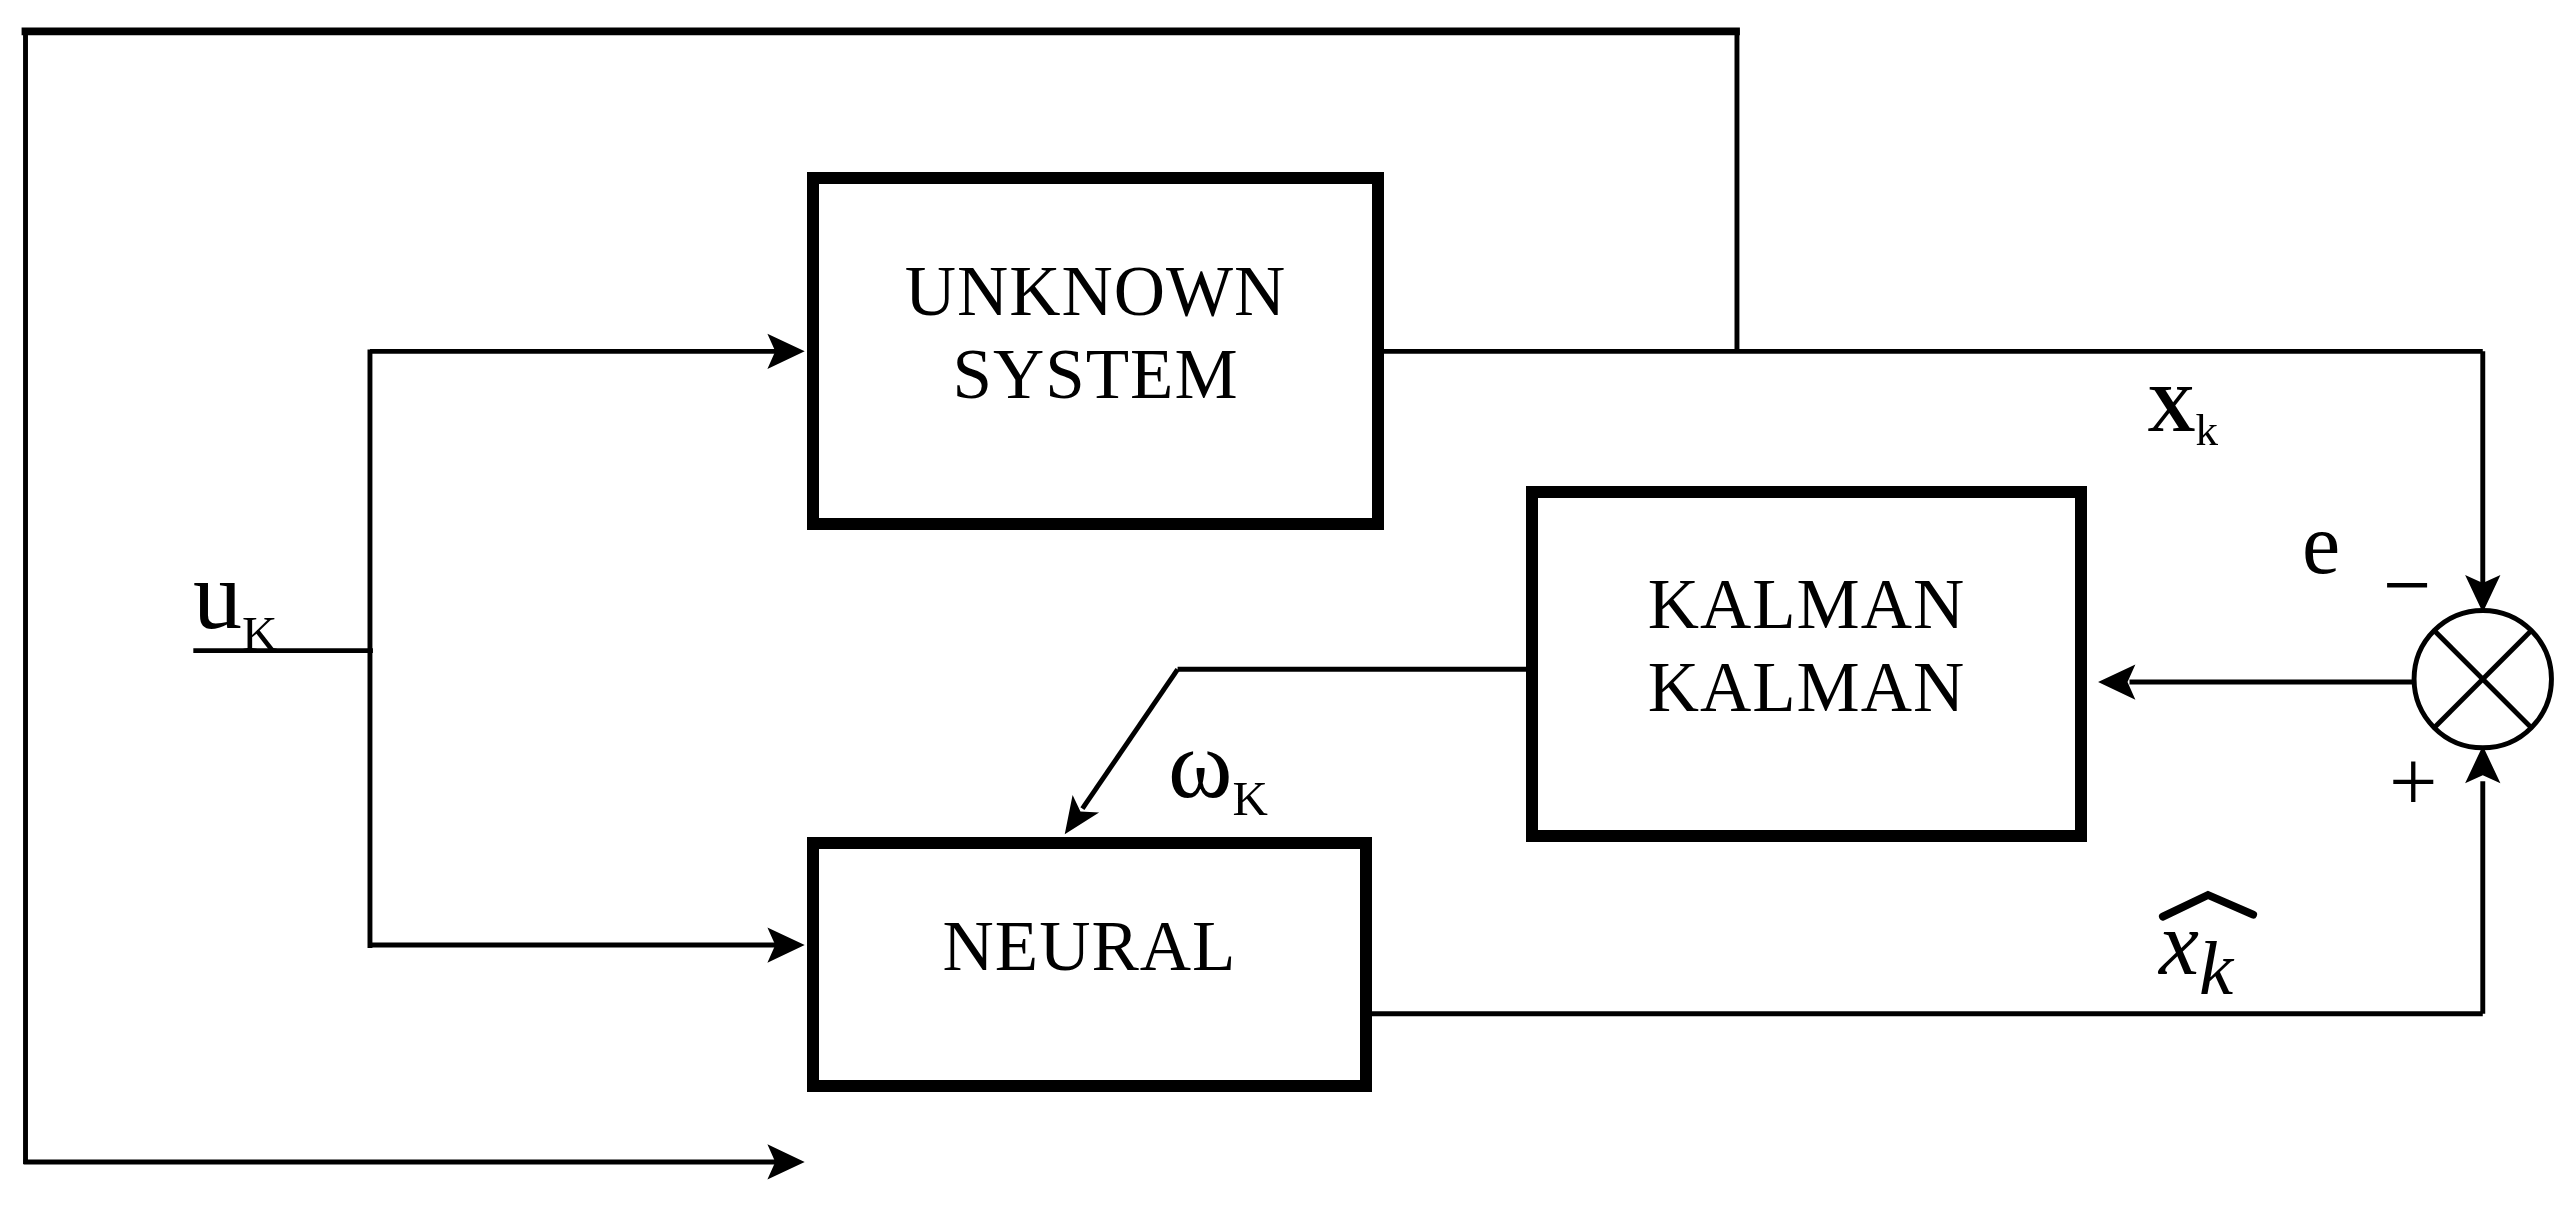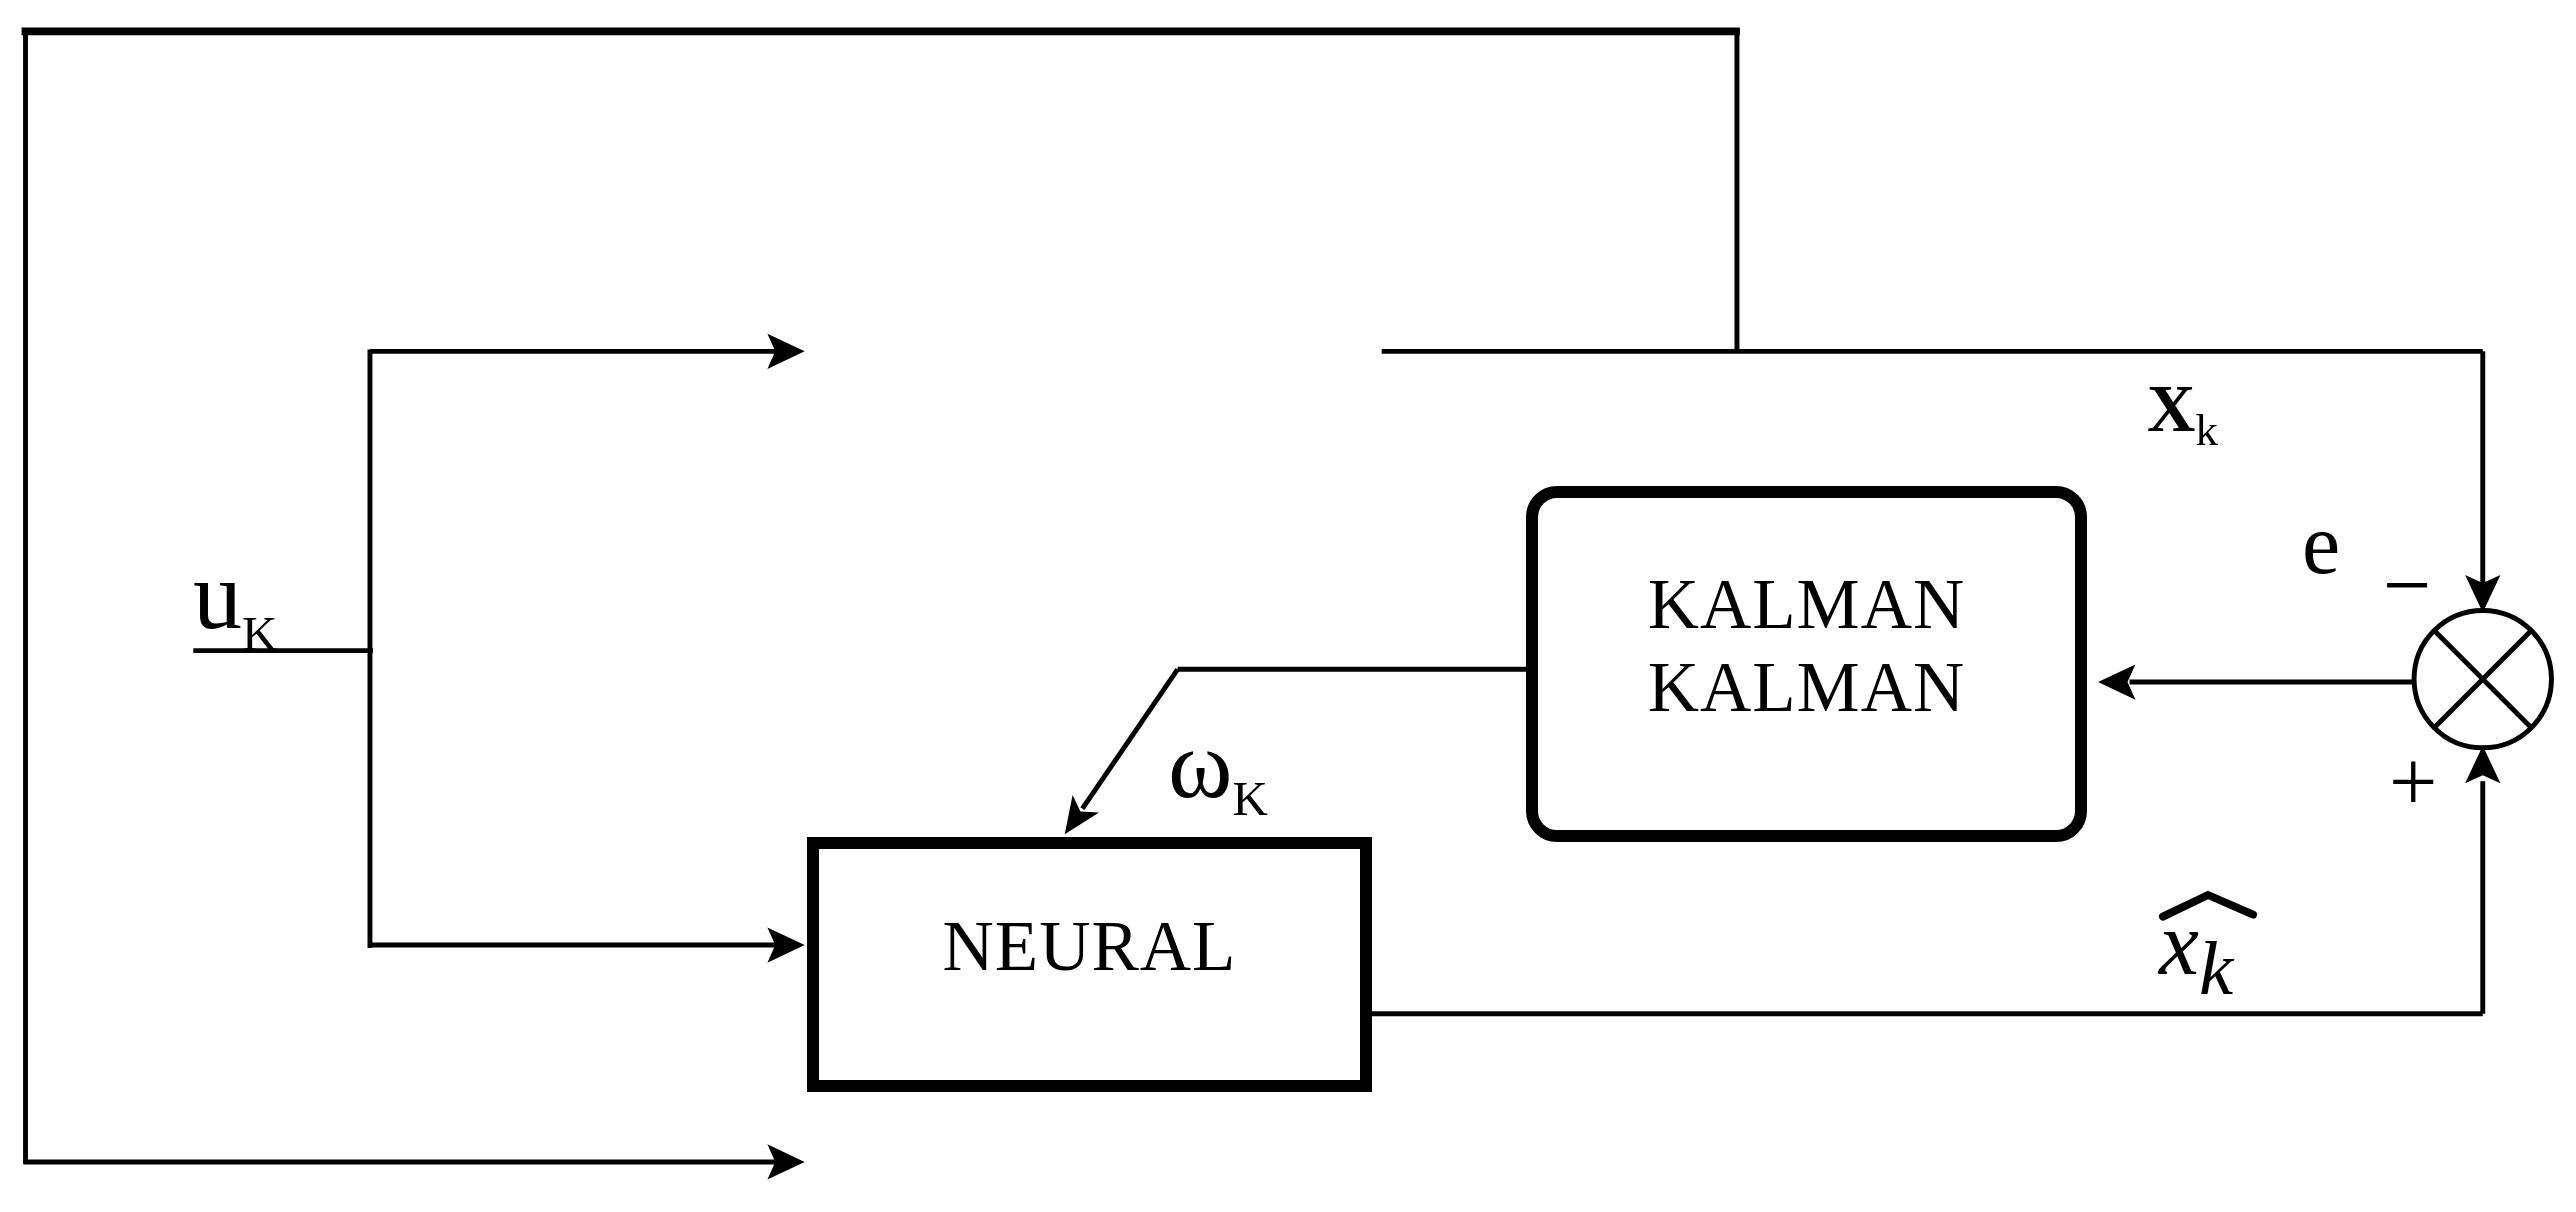--- a/index.html
+++ b/index.html
@@ -18,21 +18,21 @@
     border:12.8px solid #000;
     background:#fff;
     display:flex;flex-direction:column;
     align-items:center;justify-content:center;
     text-align:center;
     font-size:71px;line-height:83px;
     padding-bottom:37px;
     letter-spacing:1px;
   }
   .box-unknown{left:807px;top:172px;width:577px;height:358px;}
-  .box-kalman{left:1526px;top:486px;width:561px;height:356px;border-radius:31px;}
+  .box-kalman{left:1526px;top:486px;width:561px;height:356px;}
   .box-neural{left:807px;top:837px;width:565px;height:255px;}
   .lbl{position:absolute;line-height:1;white-space:nowrap;}
   .lbl sub{line-height:1;}
   .lbl-u{left:193px;top:546px;font-size:98px;text-align:right;}
   .lbl-u sub{font-size:49px;vertical-align:-21.6px;}
   .lbl-xk{left:2147px;top:375px;font-size:67px;font-weight:600;}
   .lbl-xk sub{font-size:45px;vertical-align:-13.7px;font-weight:400;}
   .lbl-e{left:2302px;top:501px;font-size:86px;}
   .lbl-minus{left:2383px;top:542px;font-size:86px;}
   .lbl-plus{left:2389px;top:739px;font-size:86px;}
@@ -80,20 +80,24 @@
       <polygon points="820,1184 782,1166 790,1184 782,1202"></polygon>
       <polygon points="2530,624 2512,586 2530,594 2548,586"></polygon>
       <polygon points="2138,695 2176,677 2168,695 2176,713"></polygon>
       <polygon points="2530,760 2512,798 2530,790 2548,798"></polygon>
       <polygon points="1085,850 1093,810 1101,827 1120,828"></polygon>
     </g>
 
     <polyline points="2204,934 2250,912 2296,932" fill="none" stroke="#000" stroke-width="8" stroke-linecap="round"></polyline>
   </svg>
 
+  <div class="box box-unknown">
+    <span>UNKNOWN</span>
+    <span>SYSTEM</span>
+  </div>
 
   <div class="box box-kalman">
     <span>KALMAN</span>
     <span>KALMAN</span>
   </div>
 
   <div class="box box-neural">
     <span>NEURAL</span>
   </div>
 

